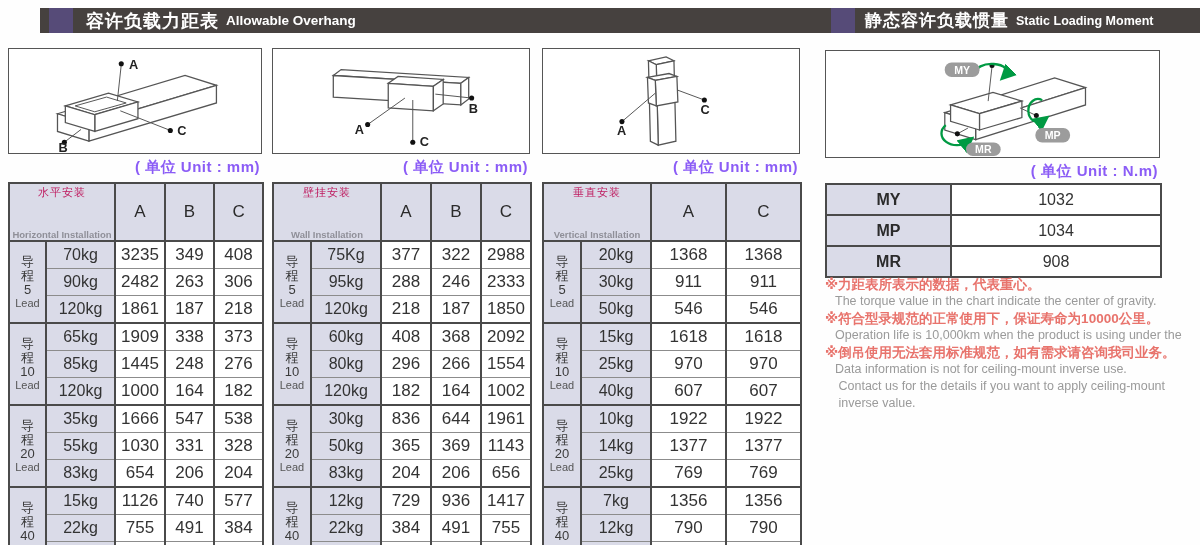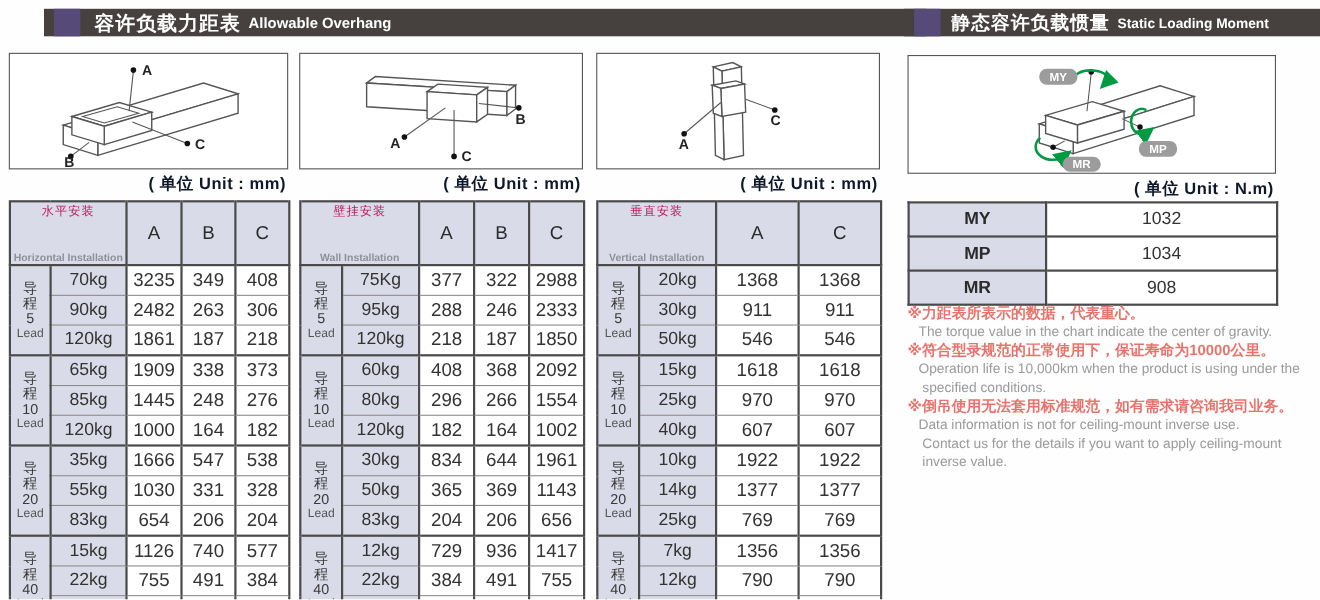--- a/index.html
+++ b/index.html
@@ -15,21 +15,21 @@
   .bar-en{color:#fff;font-size:13.5px;font-weight:bold;margin-left:7px;white-space:nowrap;}
   .bar-right .bar-zh{font-size:17px;margin-left:10px;}
   .bar-right .bar-en{font-size:12.5px;}
 
   
   .diag{position:absolute;top:48px;height:106px;background:#fff;border:1.5px solid #555;box-sizing:border-box;}
   .diag svg{display:block;width:100%;height:100%;}
   .diag-moment{top:50px;height:108px;}
 
   
-  .unit{position:absolute;font-size:15px;font-weight:bold;color:#0f172a;text-align:right;letter-spacing:.5px;}
+  .unit{position:absolute;font-size:15px;font-weight:bold;color:#8b5cf6;text-align:right;letter-spacing:.5px;}
 
   
   table.otable{position:absolute;top:182px;border-collapse:collapse;table-layout:fixed;
                border:2px solid #4a4a4a;background:#fff;}
   table.otable th,table.otable td{border-left:2px solid #4a4a4a;border-right:2px solid #4a4a4a;
                border-top:1px solid #8c8c8c;border-bottom:1px solid #8c8c8c;
                text-align:center;vertical-align:middle;padding:0;}
   tr.group-start td,tr.group-start th{border-top:2px solid #4a4a4a;}
   tr.head-row th{border-bottom:2px solid #4a4a4a;height:38px;}
   .c-lav{background:#dadbe8;}
@@ -356,21 +356,21 @@
           <td class="val-cell">1002</td>
         </tr>
         <tr class="group-start">
           <td class="lead-cell c-lav" rowspan="3">
             <div class="lead-zh">导</div>
             <div class="lead-zh">程</div>
             <div class="lead-zh">20</div>
             <div class="lead-en">Lead</div>
           </td>
           <td class="weight-cell c-lav">30kg</td>
-          <td class="val-cell">834</td>
+          <td class="val-cell">836</td>
           <td class="val-cell">644</td>
           <td class="val-cell">1961</td>
         </tr>
         <tr>
           <td class="weight-cell c-lav">50kg</td>
           <td class="val-cell">365</td>
           <td class="val-cell">369</td>
           <td class="val-cell">1143</td>
         </tr>
         <tr>
@@ -527,20 +527,19 @@
           <td class="m-val">908</td>
         </tr>
       </tbody>
   </table>
 
   <div class="notes">
       <div class="note-zh">※力距表所表示的数据，代表重心。</div>
       <div class="note-en">The torque value in the chart indicate the center of gravity.</div>
       <div class="note-zh">※符合型录规范的正常使用下，保证寿命为10000公里。</div>
       <div class="note-en">Operation life is 10,000km when the product is using under the</div>
-      <div class="note-en"> specified conditions.</div>
       <div class="note-zh">※倒吊使用无法套用标准规范，如有需求请咨询我司业务。</div>
       <div class="note-en">Data information is not for ceiling-mount inverse use.</div>
       <div class="note-en"> Contact us for the details if you want to apply ceiling-mount</div>
       <div class="note-en"> inverse value.</div>
     </div>
 
 </div>
 
 </body></html>

